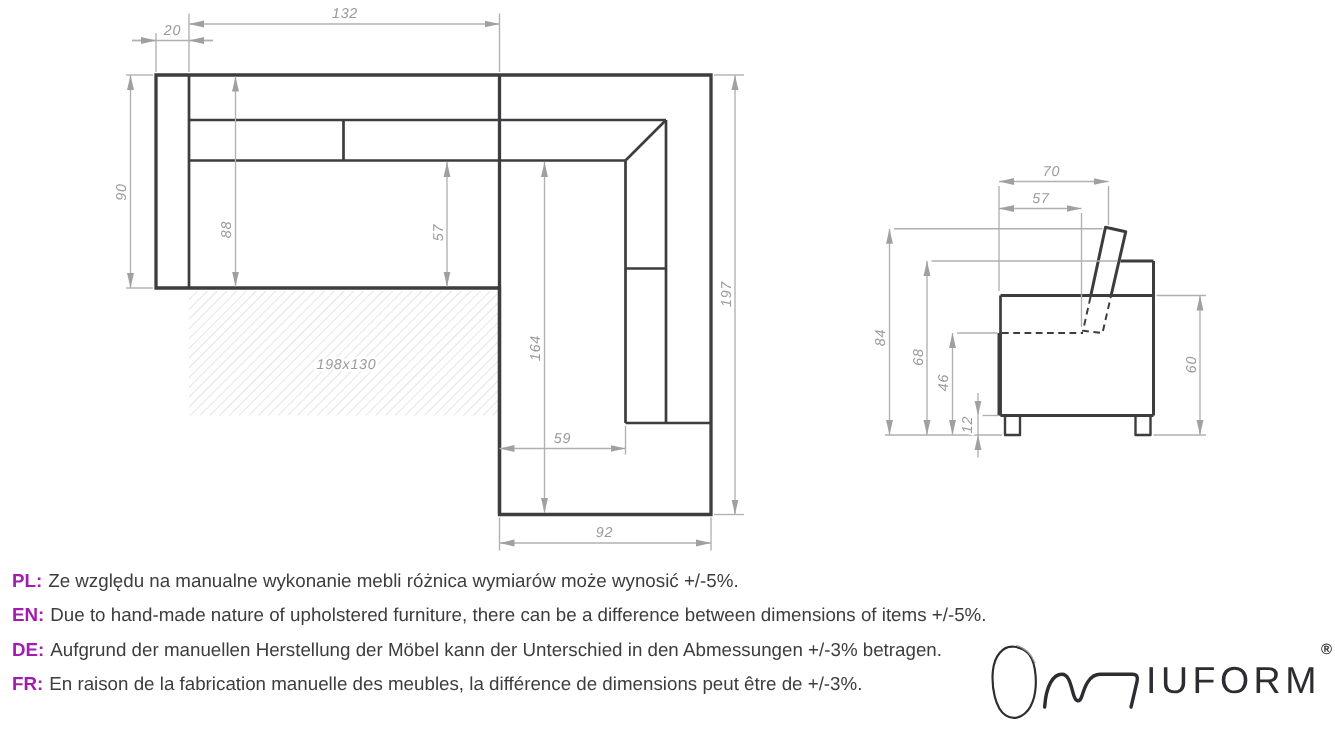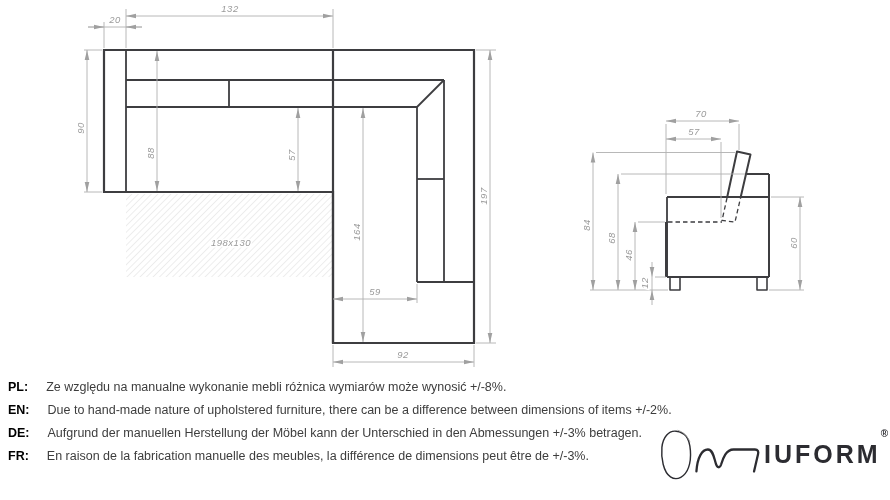--- a/index.html
+++ b/index.html
@@ -3,23 +3,23 @@
 <meta charset="utf-8">
 <style>
   html,body{margin:0;padding:0;background:#ffffff;}
   body{width:890px;height:500px;position:relative;font-family:"Liberation Sans",sans-serif;overflow:hidden;}
   .sheet{position:absolute;inset:0;background:#fff;}
   svg text{font-family:"Liberation Sans",sans-serif;}
   .dimtxt{font-size:9.5px;font-style:italic;fill:#9a9a9a;letter-spacing:.5px;
           paint-order:stroke;stroke:#ffffff;stroke-width:3px;text-anchor:middle;}
   .notes{position:absolute;left:8px;top:376px;width:640px;font-size:12.5px;line-height:23px;color:#3d3d3d;}
   .note-line{white-space:nowrap;}
-  .note-prefix{font-weight:bold;color:#000000;margin-right:18px;}
+  .note-prefix{font-weight:bold;color:#a21caf;margin-right:4px;}
   .logo{position:absolute;left:660px;top:412px;width:228px;height:84px;display:flex;align-items:center;}
-  .logo-wordmark{font-size:25px;font-weight:700;letter-spacing:3px;color:#2c2c31;margin-left:2px;}
+  .logo-wordmark{font-size:25px;font-weight:400;letter-spacing:3px;color:#2c2c31;margin-left:2px;}
   .logo-reg{font-size:10px;font-weight:700;color:#2c2c31;align-self:flex-start;margin-top:16px;}
   .bean-svg{margin-top:2px;}
   .squiggle-svg{margin-left:3px;margin-top:10px;}
 </style>
 </head>
 <body>
 
 <div class="sheet">
 
   <svg width="890" height="374" viewBox="0 0 890 374">
@@ -139,22 +139,22 @@
       <text class="dimtxt" x="590" y="225" transform="rotate(-90 590 225)">84</text>
       <text class="dimtxt" x="615" y="238" transform="rotate(-90 615 238)">68</text>
       <text class="dimtxt" x="632" y="255" transform="rotate(-90 632 255)">46</text>
       <text class="dimtxt" x="648" y="283" transform="rotate(-90 648 283)">12</text>
       <text class="dimtxt" x="797" y="243" transform="rotate(-90 797 243)">60</text>
     </g>
   </svg>
 
   
   <div class="notes">
-    <div class="note-line"><span class="note-prefix">PL:</span><span>Ze względu na manualne wykonanie mebli różnica wymiarów może wynosić +/-8%.</span></div>
-    <div class="note-line"><span class="note-prefix">EN:</span><span>Due to hand-made nature of upholstered furniture, there can be a difference between dimensions of items +/-2%.</span></div>
+    <div class="note-line"><span class="note-prefix">PL:</span><span>Ze względu na manualne wykonanie mebli różnica wymiarów może wynosić +/-5%.</span></div>
+    <div class="note-line"><span class="note-prefix">EN:</span><span>Due to hand-made nature of upholstered furniture, there can be a difference between dimensions of items +/-5%.</span></div>
     <div class="note-line"><span class="note-prefix">DE:</span><span>Aufgrund der manuellen Herstellung der Möbel kann der Unterschied in den Abmessungen +/-3% betragen.</span></div>
     <div class="note-line"><span class="note-prefix">FR:</span><span>En raison de la fabrication manuelle des meubles, la différence de dimensions peut être de +/-3%.</span></div>
   </div>
 
   
   <div class="logo">
     <svg class="bean-svg" width="34" height="54" viewBox="0 0 34 54">
       <path d="M17,2 C9,1 3,8.5 2,19 C1,30 3.5,45 11,50 C18,54.5 26.5,50 30,40 C33.5,30 32.5,14 27.5,7.5 C24.5,3.5 21,2.5 17,2 Z" fill="none" stroke="#2c2c31" stroke-width="1.5"></path>
       <path d="M18.5,1 C24,2.5 29,7 31.5,13.5" fill="none" stroke="#9a9a9a" stroke-width="0.9"></path>
     </svg>

